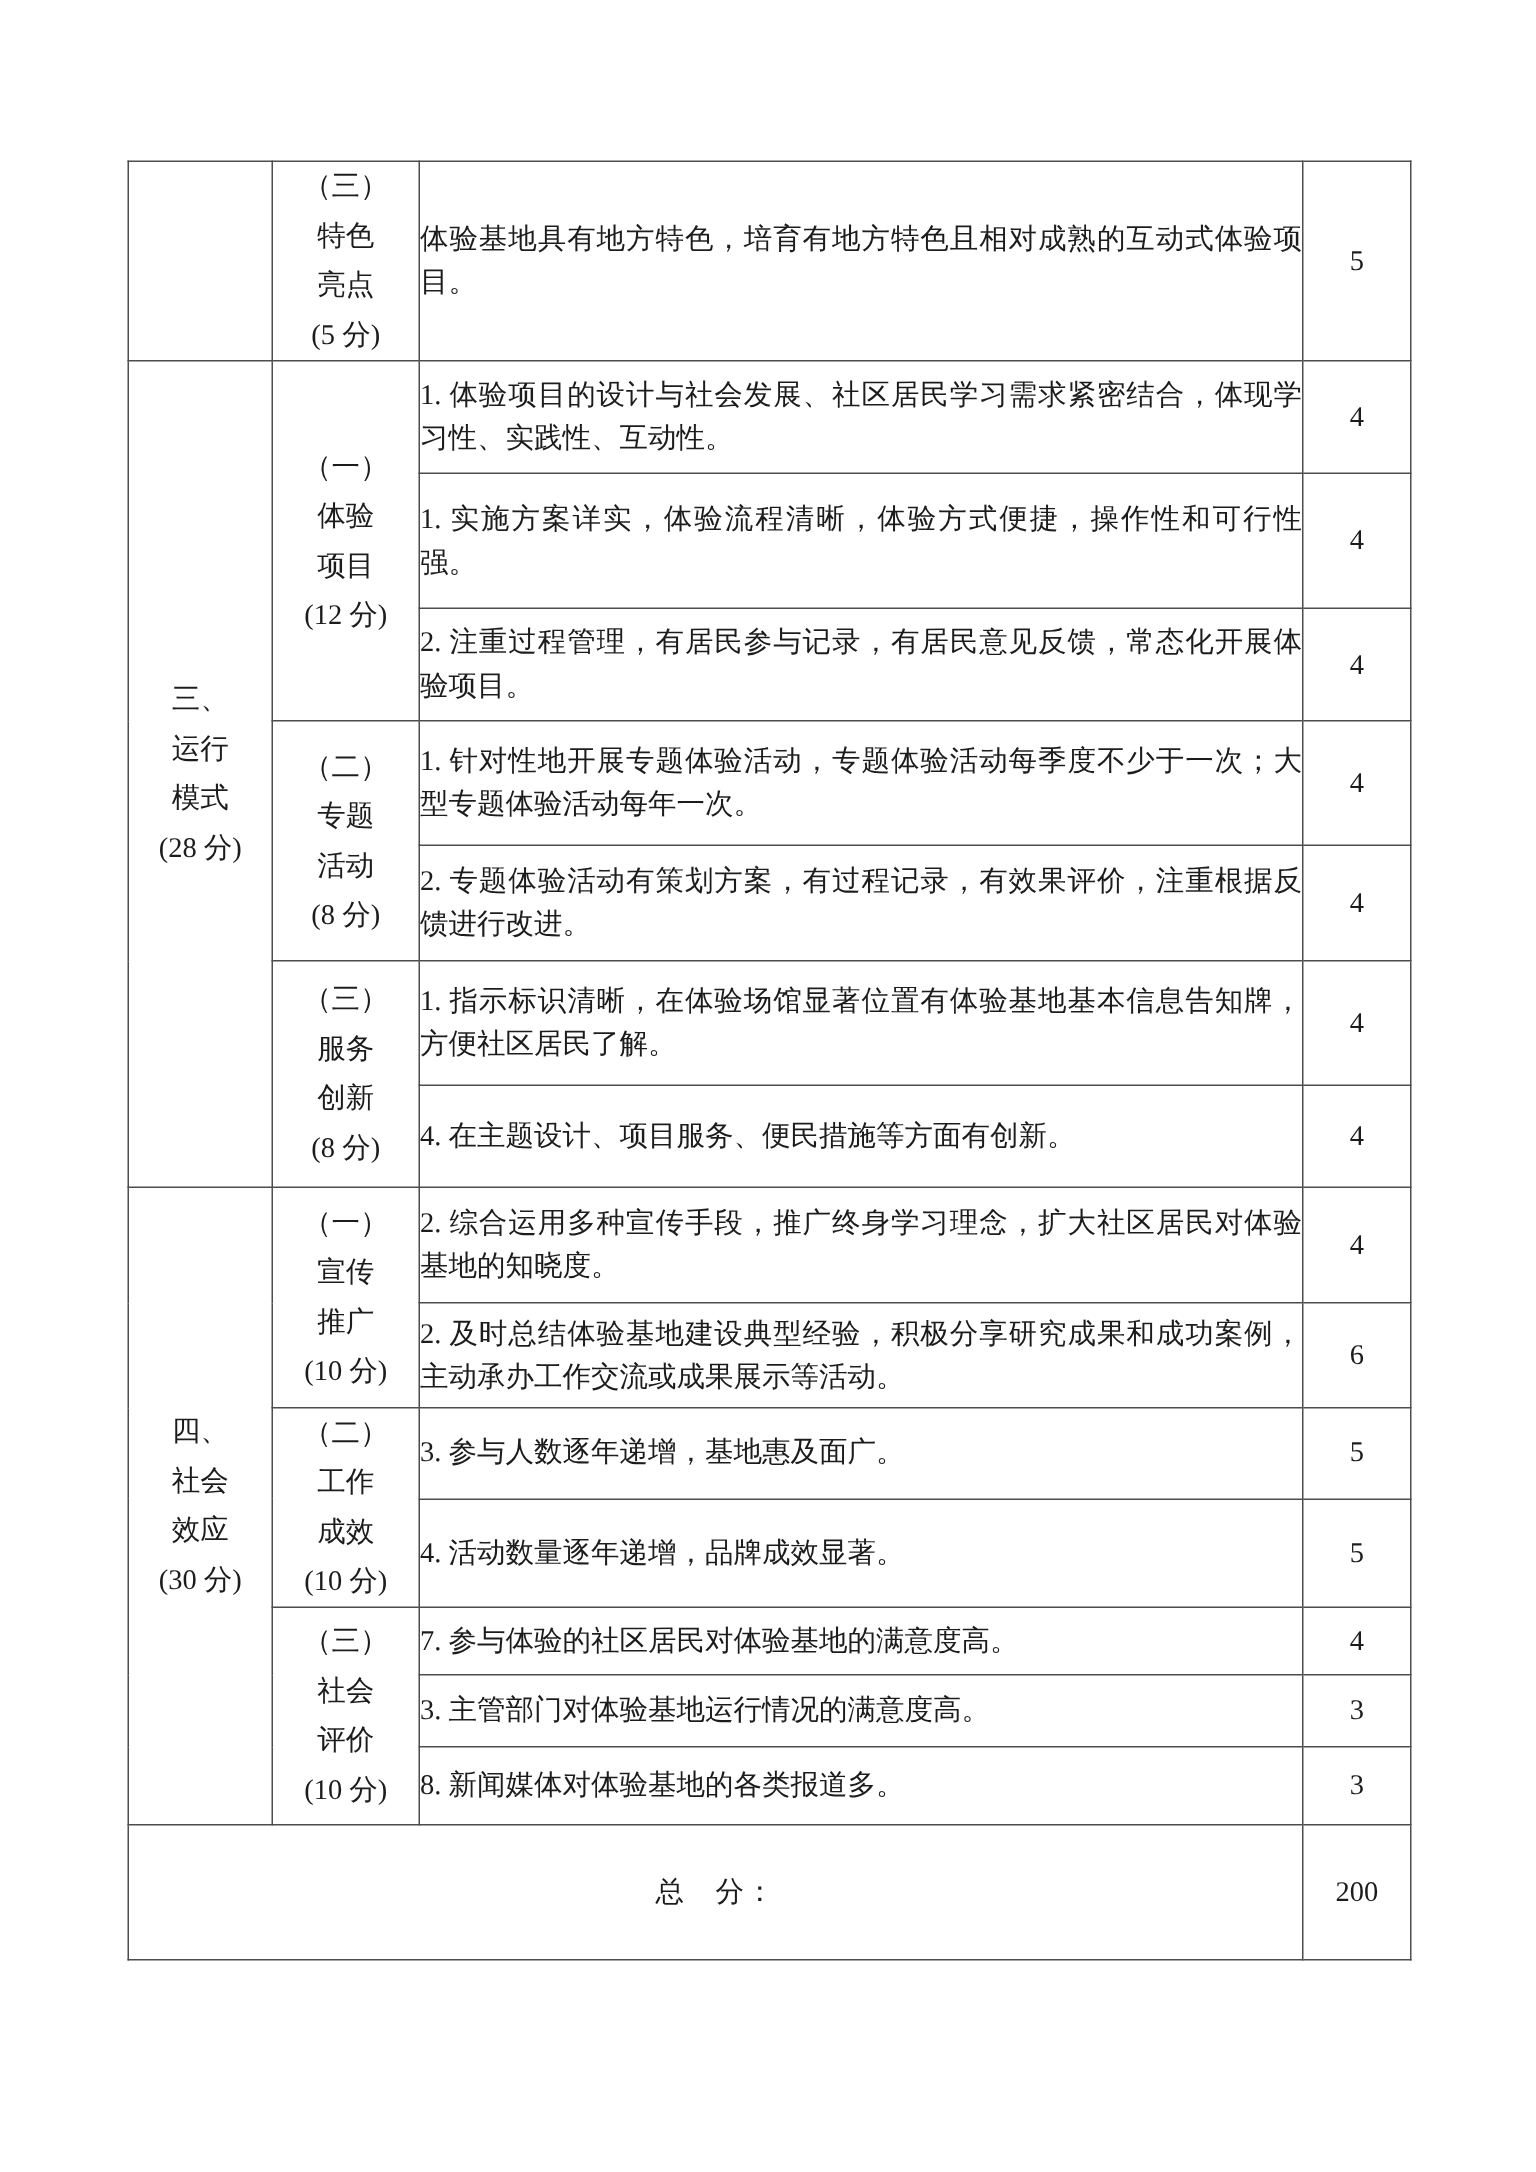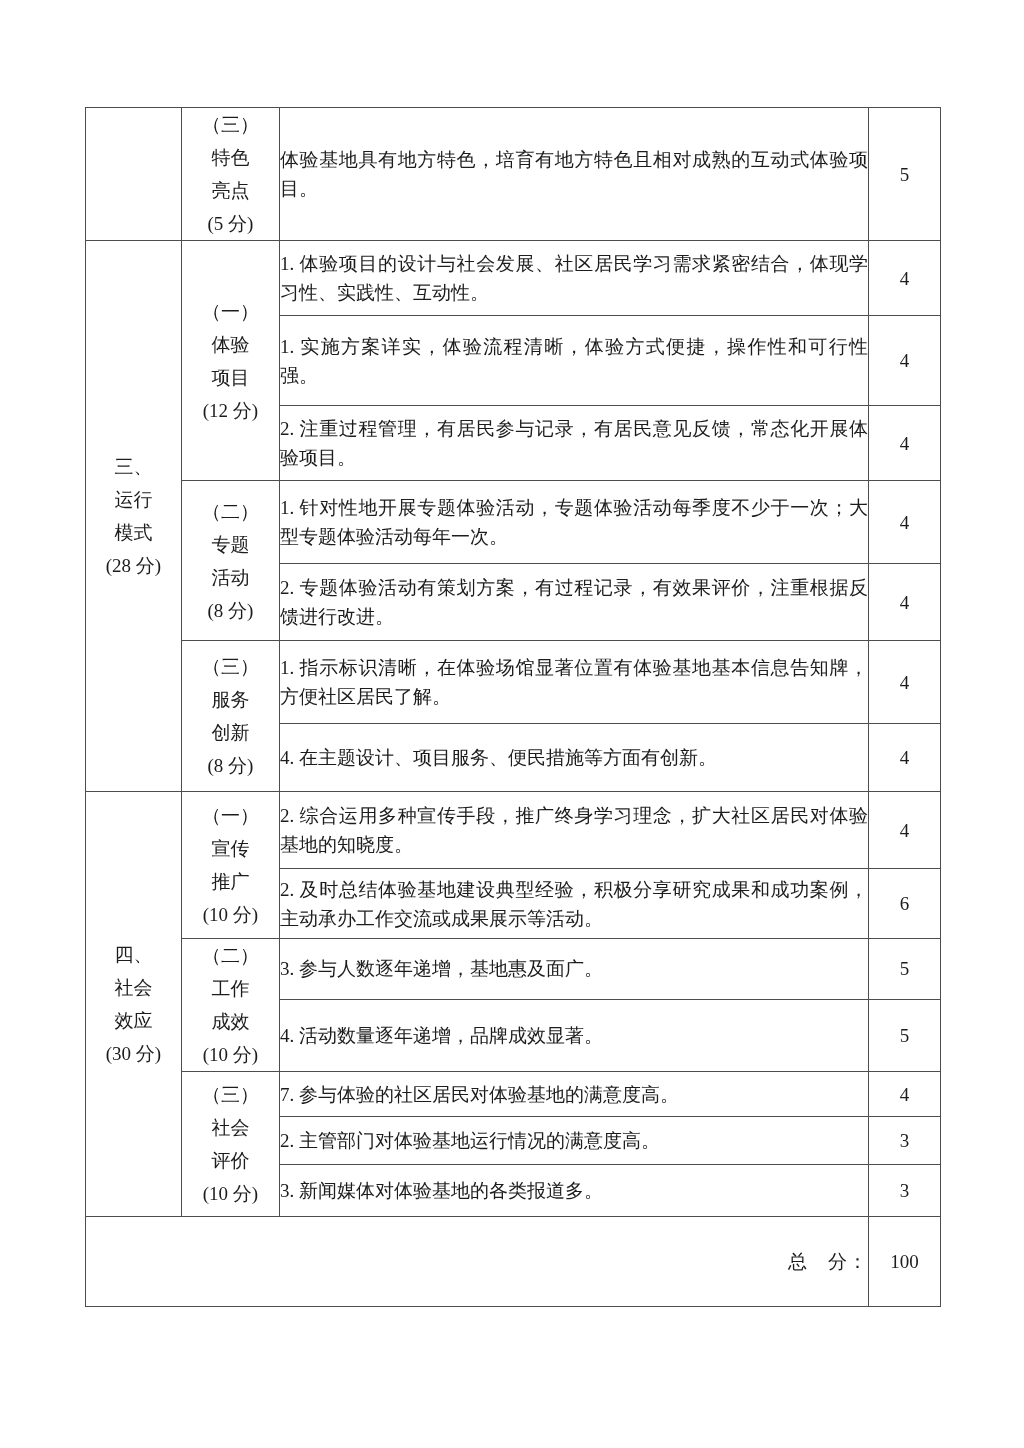--- a/index.html
+++ b/index.html
@@ -39,21 +39,21 @@
     text-align: justify;
     line-height: 29px;
     padding: 3px 5px 3px 6px;
     margin-left: 43px;
   }
   .c4 {
     text-align: center;
     line-height: 1;
   }
   .total-label {
-    text-align: right;
+    text-align: center;
     letter-spacing: 1px;
   }
 </style>
 </head>
 <body>
 
 <div class="page">
   <table class="score-table">
     <colgroup>
       <col style="width:96px">
@@ -148,27 +148,27 @@
     </tr>
     <tr style="height:45px">
       <td class="c2" rowspan="3">（三）
 社会
 评价
 (10 分)</td>
       <td class="c3">7. 参与体验的社区居民对体验基地的满意度高。</td>
       <td class="c4">4</td>
     </tr>
     <tr style="height:48px">
-      <td class="c3">2. 主管部门对体验基地运行情况的满意度高。</td>
+      <td class="c3">3. 主管部门对体验基地运行情况的满意度高。</td>
       <td class="c4">3</td>
     </tr>
     <tr style="height:52px">
-      <td class="c3">3. 新闻媒体对体验基地的各类报道多。</td>
+      <td class="c3">8. 新闻媒体对体验基地的各类报道多。</td>
       <td class="c4">3</td>
     </tr>
 
     <tr style="height:90px">
       <td class="c3 total-label" colspan="3">总　分：</td>
-      <td class="c4">100</td>
+      <td class="c4">200</td>
     </tr>
   </tbody>
     </table>
 </div>
 
 </body></html>

